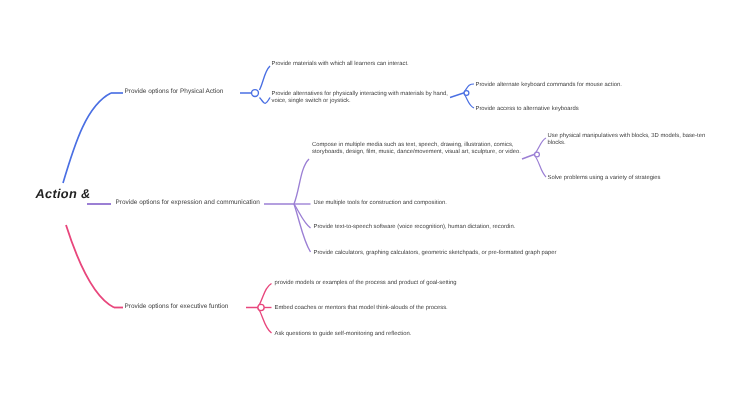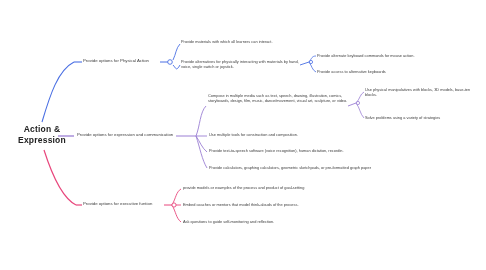--- a/index.html
+++ b/index.html
@@ -8,21 +8,21 @@
     background:#ffffff;
     font-family:"Liberation Sans", sans-serif;
     overflow:hidden;
     position:relative;
   }
   #canvas{position:absolute;left:0;top:0;width:486px;height:270px;}
   svg.links{position:absolute;left:0;top:0;width:486px;height:270px;}
   .node{position:absolute;}
   .root-label{
     font-size:8.5px;font-weight:bold;color:#222222;
-    text-align:center;line-height:11px;letter-spacing:.2px;
+    text-align:center;line-height:11px;letter-spacing:.2px;font-style:italic;
   }
   .branch-label{
     font-size:4.3px;color:#3c3c3c;line-height:6px;white-space:nowrap;
   }
   .leaf-label{
     font-size:3.9px;color:#3c3c3c;line-height:5.4px;
   }
   .sub-label{
     font-size:3.9px;color:#3c3c3c;line-height:5.4px;
   }
@@ -70,21 +70,20 @@
     <path d="M 172 205 C 176 212, 176 218, 181 222" stroke="#e8467c" stroke-width="0.9" fill="none"></path>
 
     <circle cx="170" cy="62" r="2.3" fill="#ffffff" stroke="#4a6fe3" stroke-width="0.9"></circle>
     <circle cx="311" cy="62" r="1.6" fill="#ffffff" stroke="#4a6fe3" stroke-width="0.8"></circle>
     <circle cx="358" cy="103" r="1.6" fill="#ffffff" stroke="#9b7fd4" stroke-width="0.8"></circle>
     <circle cx="174" cy="205" r="2.1" fill="#ffffff" stroke="#e8467c" stroke-width="0.9"></circle>
   </svg>
 
   <div class="node root-label" style="left:8px; top:124px; width:68px;">
     <div>Action &amp;</div>
-    <div>Expression</div>
   </div>
 
   <div class="node branch-label" style="left:83px; top:58px;">Provide options for Physical Action</div>
 
   <div class="node leaf-label" style="left:181px; top:39px; width:118px;">Provide materials with which all learners can interact.</div>
 
   <div class="node leaf-label" style="left:181px; top:59px; width:118px;">Provide alternatives for physically interacting with materials by hand, voice, single switch or joystick.</div>
 
   <div class="node sub-label" style="left:317px; top:53px; width:125px;">Provide alternate keyboard commands for mouse action.</div>
 

